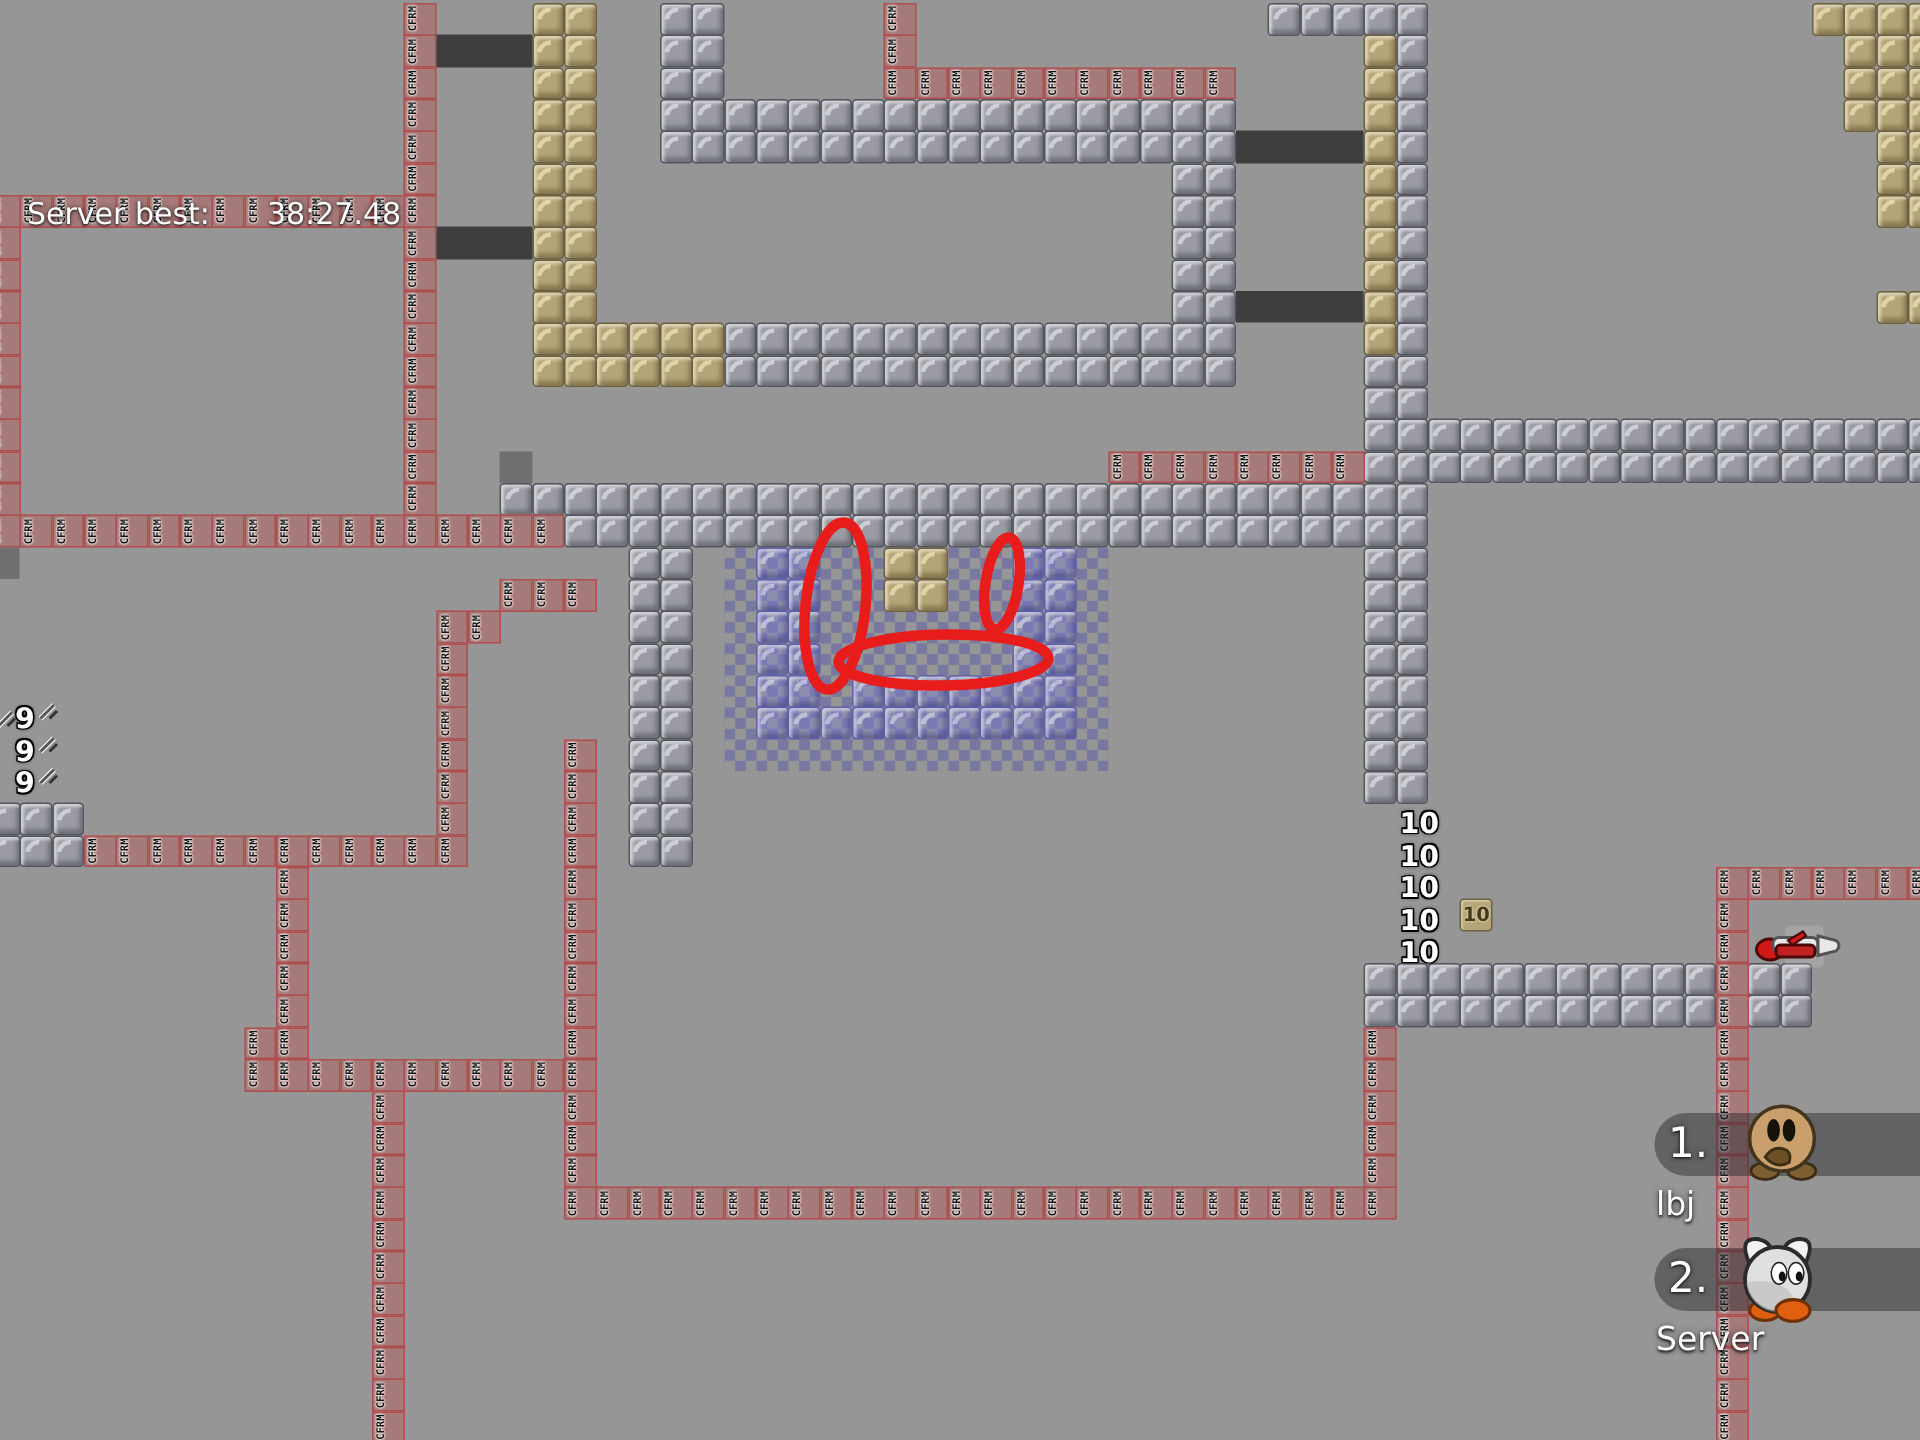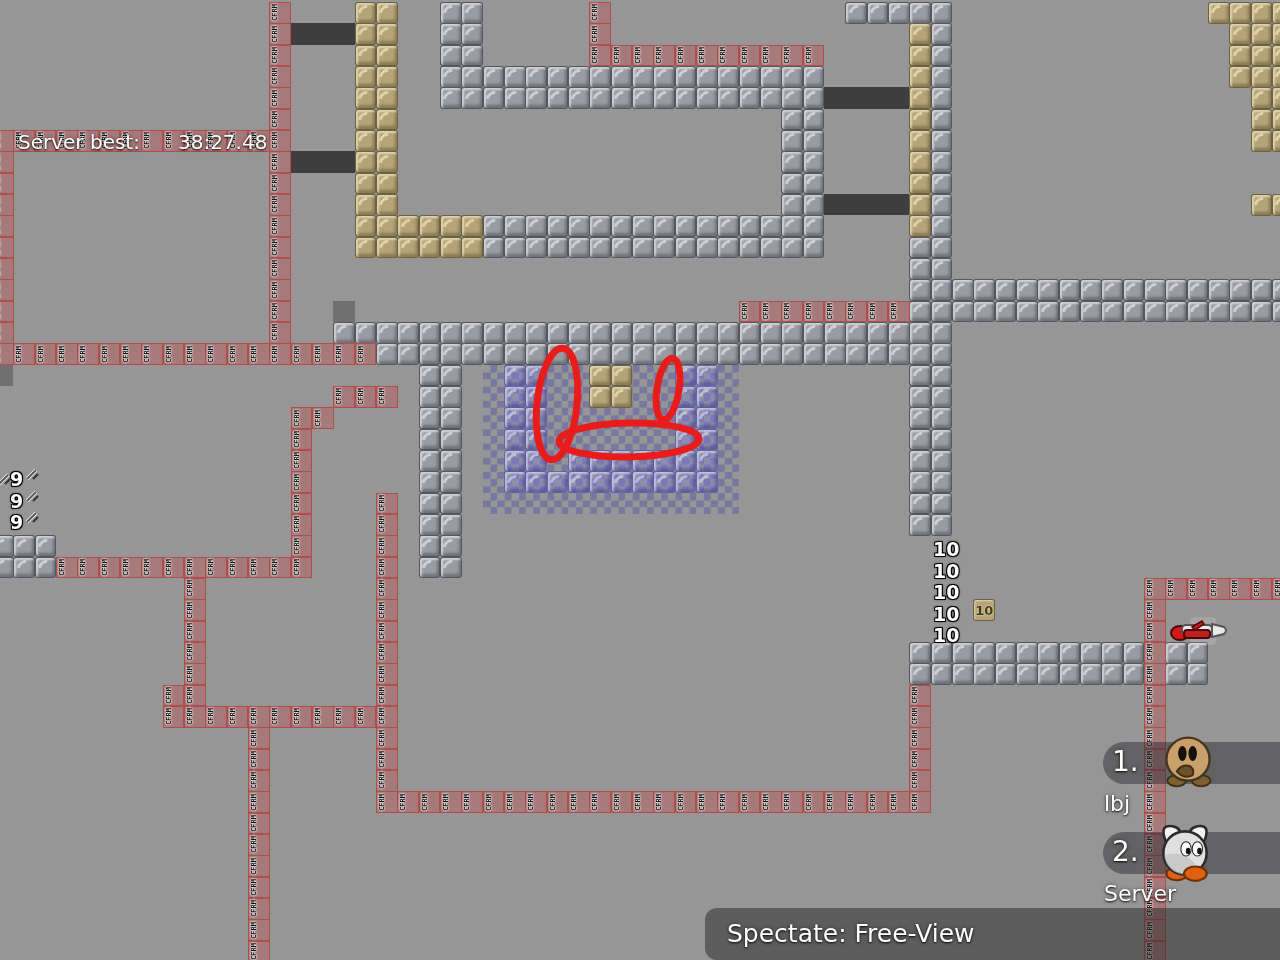--- a/index.html
+++ b/index.html
@@ -1103,17 +1103,14 @@
 
     <div id="pickup-bg"></div>
     <svg id="weapon" width="64" height="30" viewBox="0 0 64 30">
       <ellipse cx="12" cy="16" rx="9" ry="7" fill="#d41818" stroke="#4a0808" stroke-width="2"></ellipse>
       <rect x="14" y="8" width="30" height="10" rx="4" fill="#e8e8e8" stroke="#555" stroke-width="2"></rect>
       <rect x="16" y="13" width="26" height="8" rx="3" fill="#c02020" stroke="#4a0808" stroke-width="2"></rect>
       <path d="M44 7 L56 10 Q60 13 56 17 L44 20 Z" fill="#e8e8e8" stroke="#555" stroke-width="2"></path>
       <path d="M24 10 L34 4 L36 7 L27 13 Z" fill="#d41818" stroke="#4a0808" stroke-width="1.5"></path>
     </svg>
 
-    <div id="spectate-bar">
-      <div class="hud-text">Spectate: Free-View</div>
-    </div>
   </div>
 </div>
 
 </body></html>

